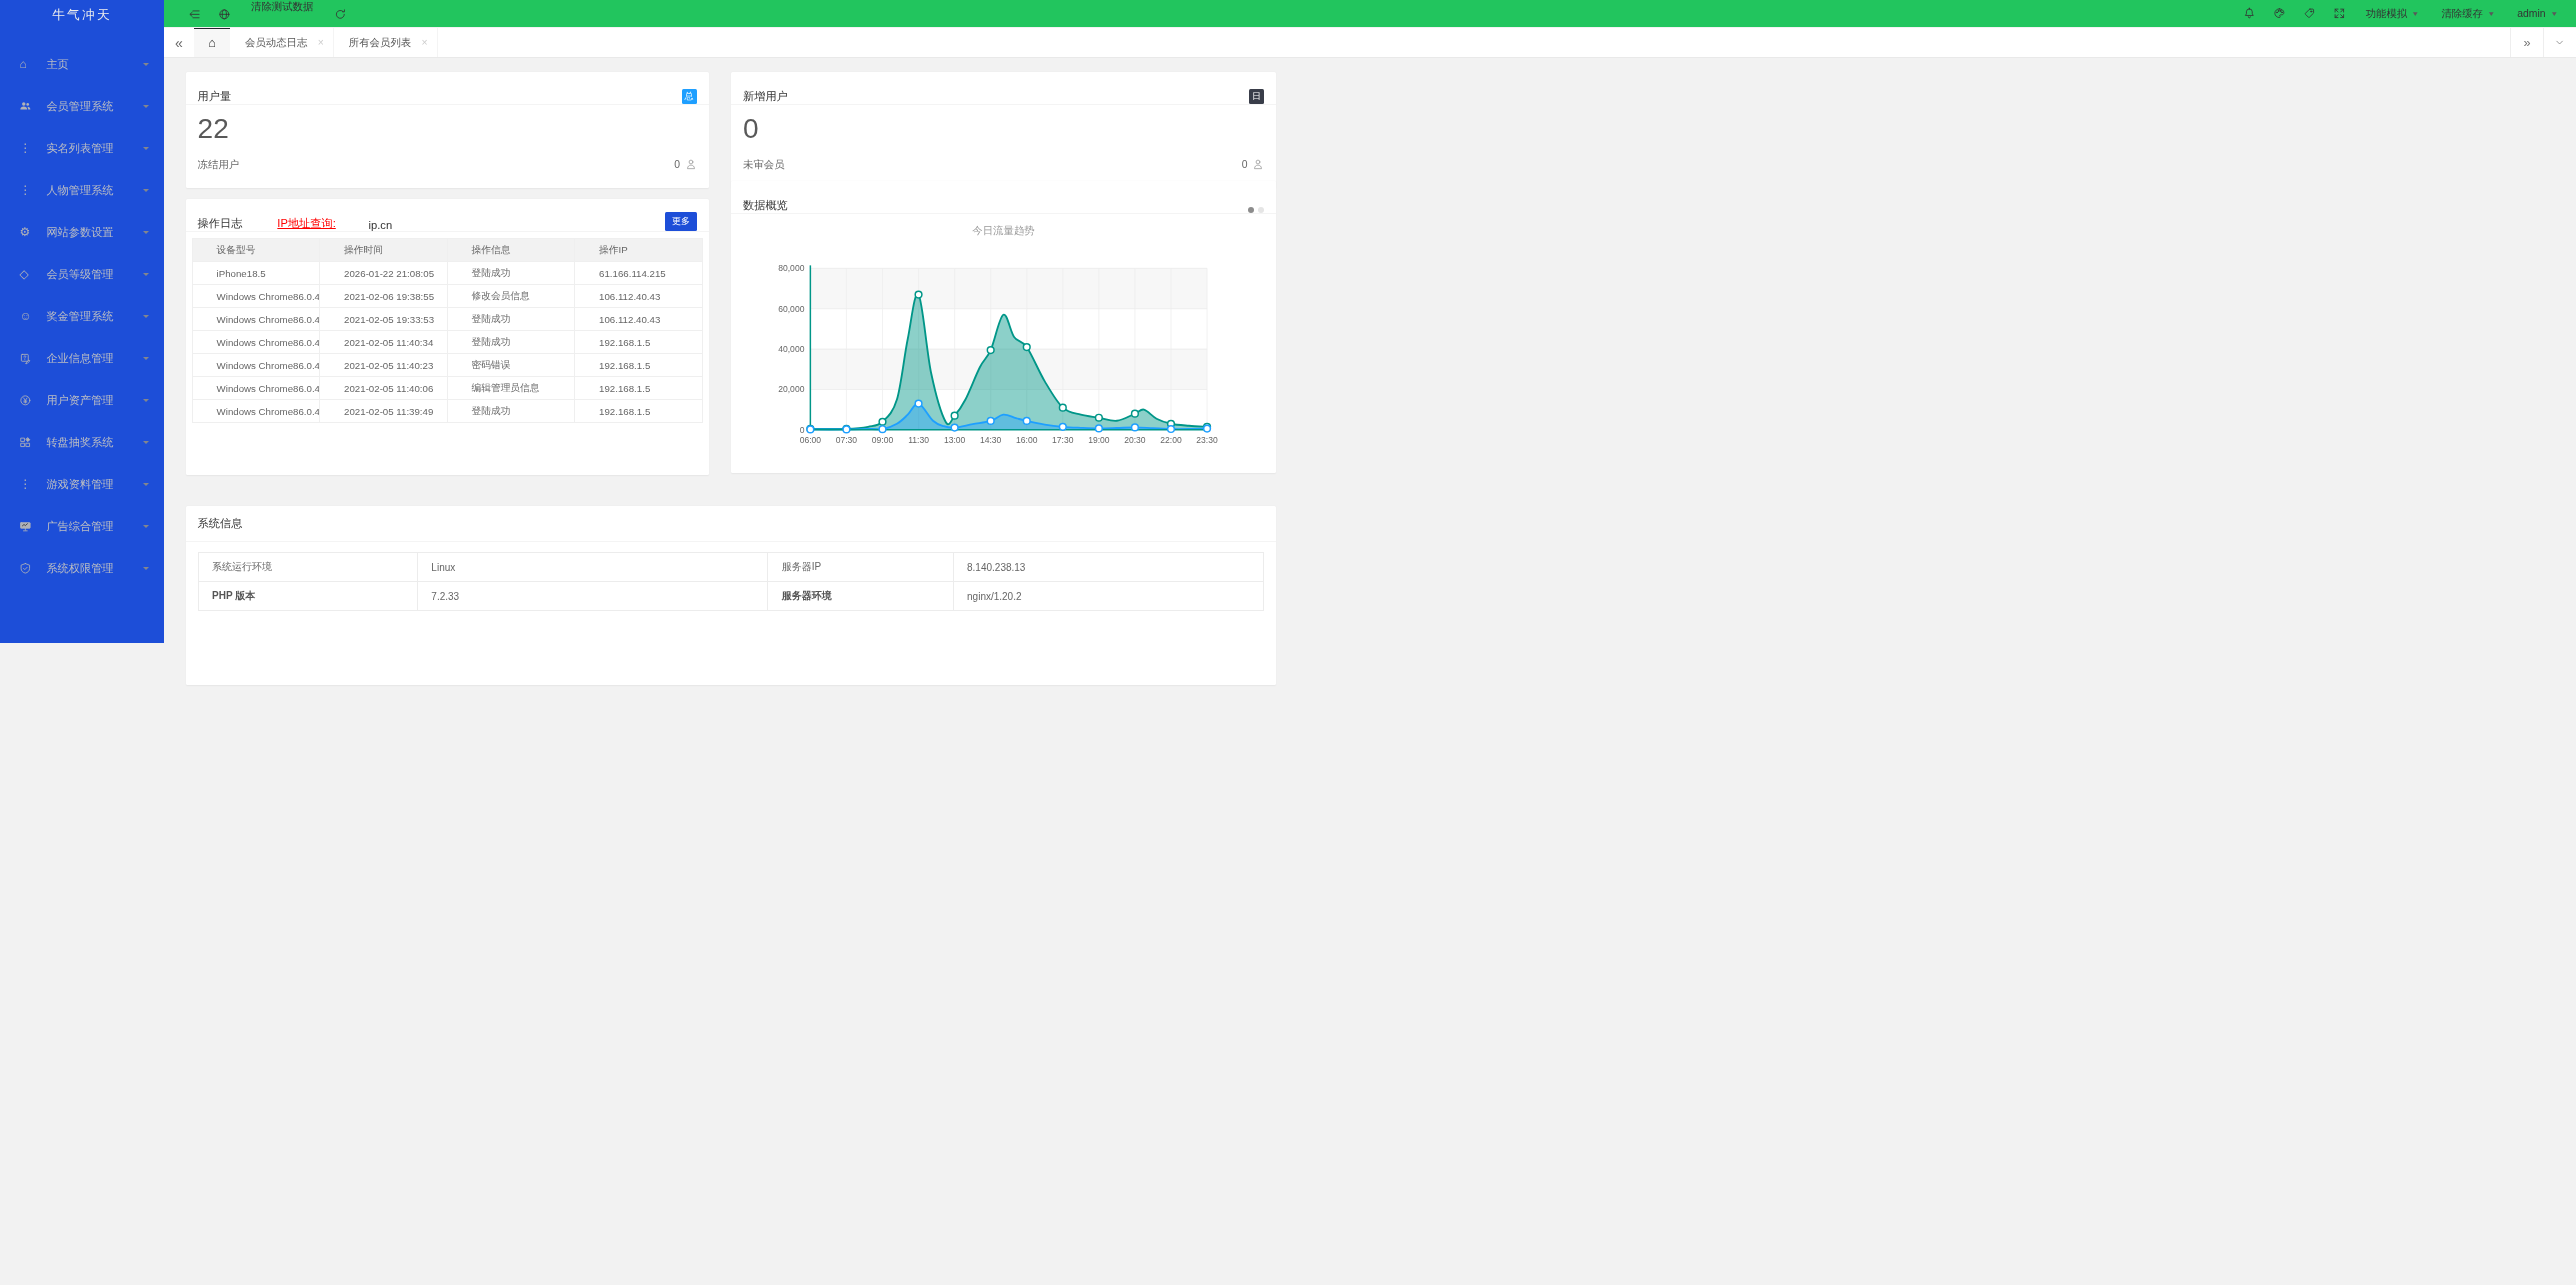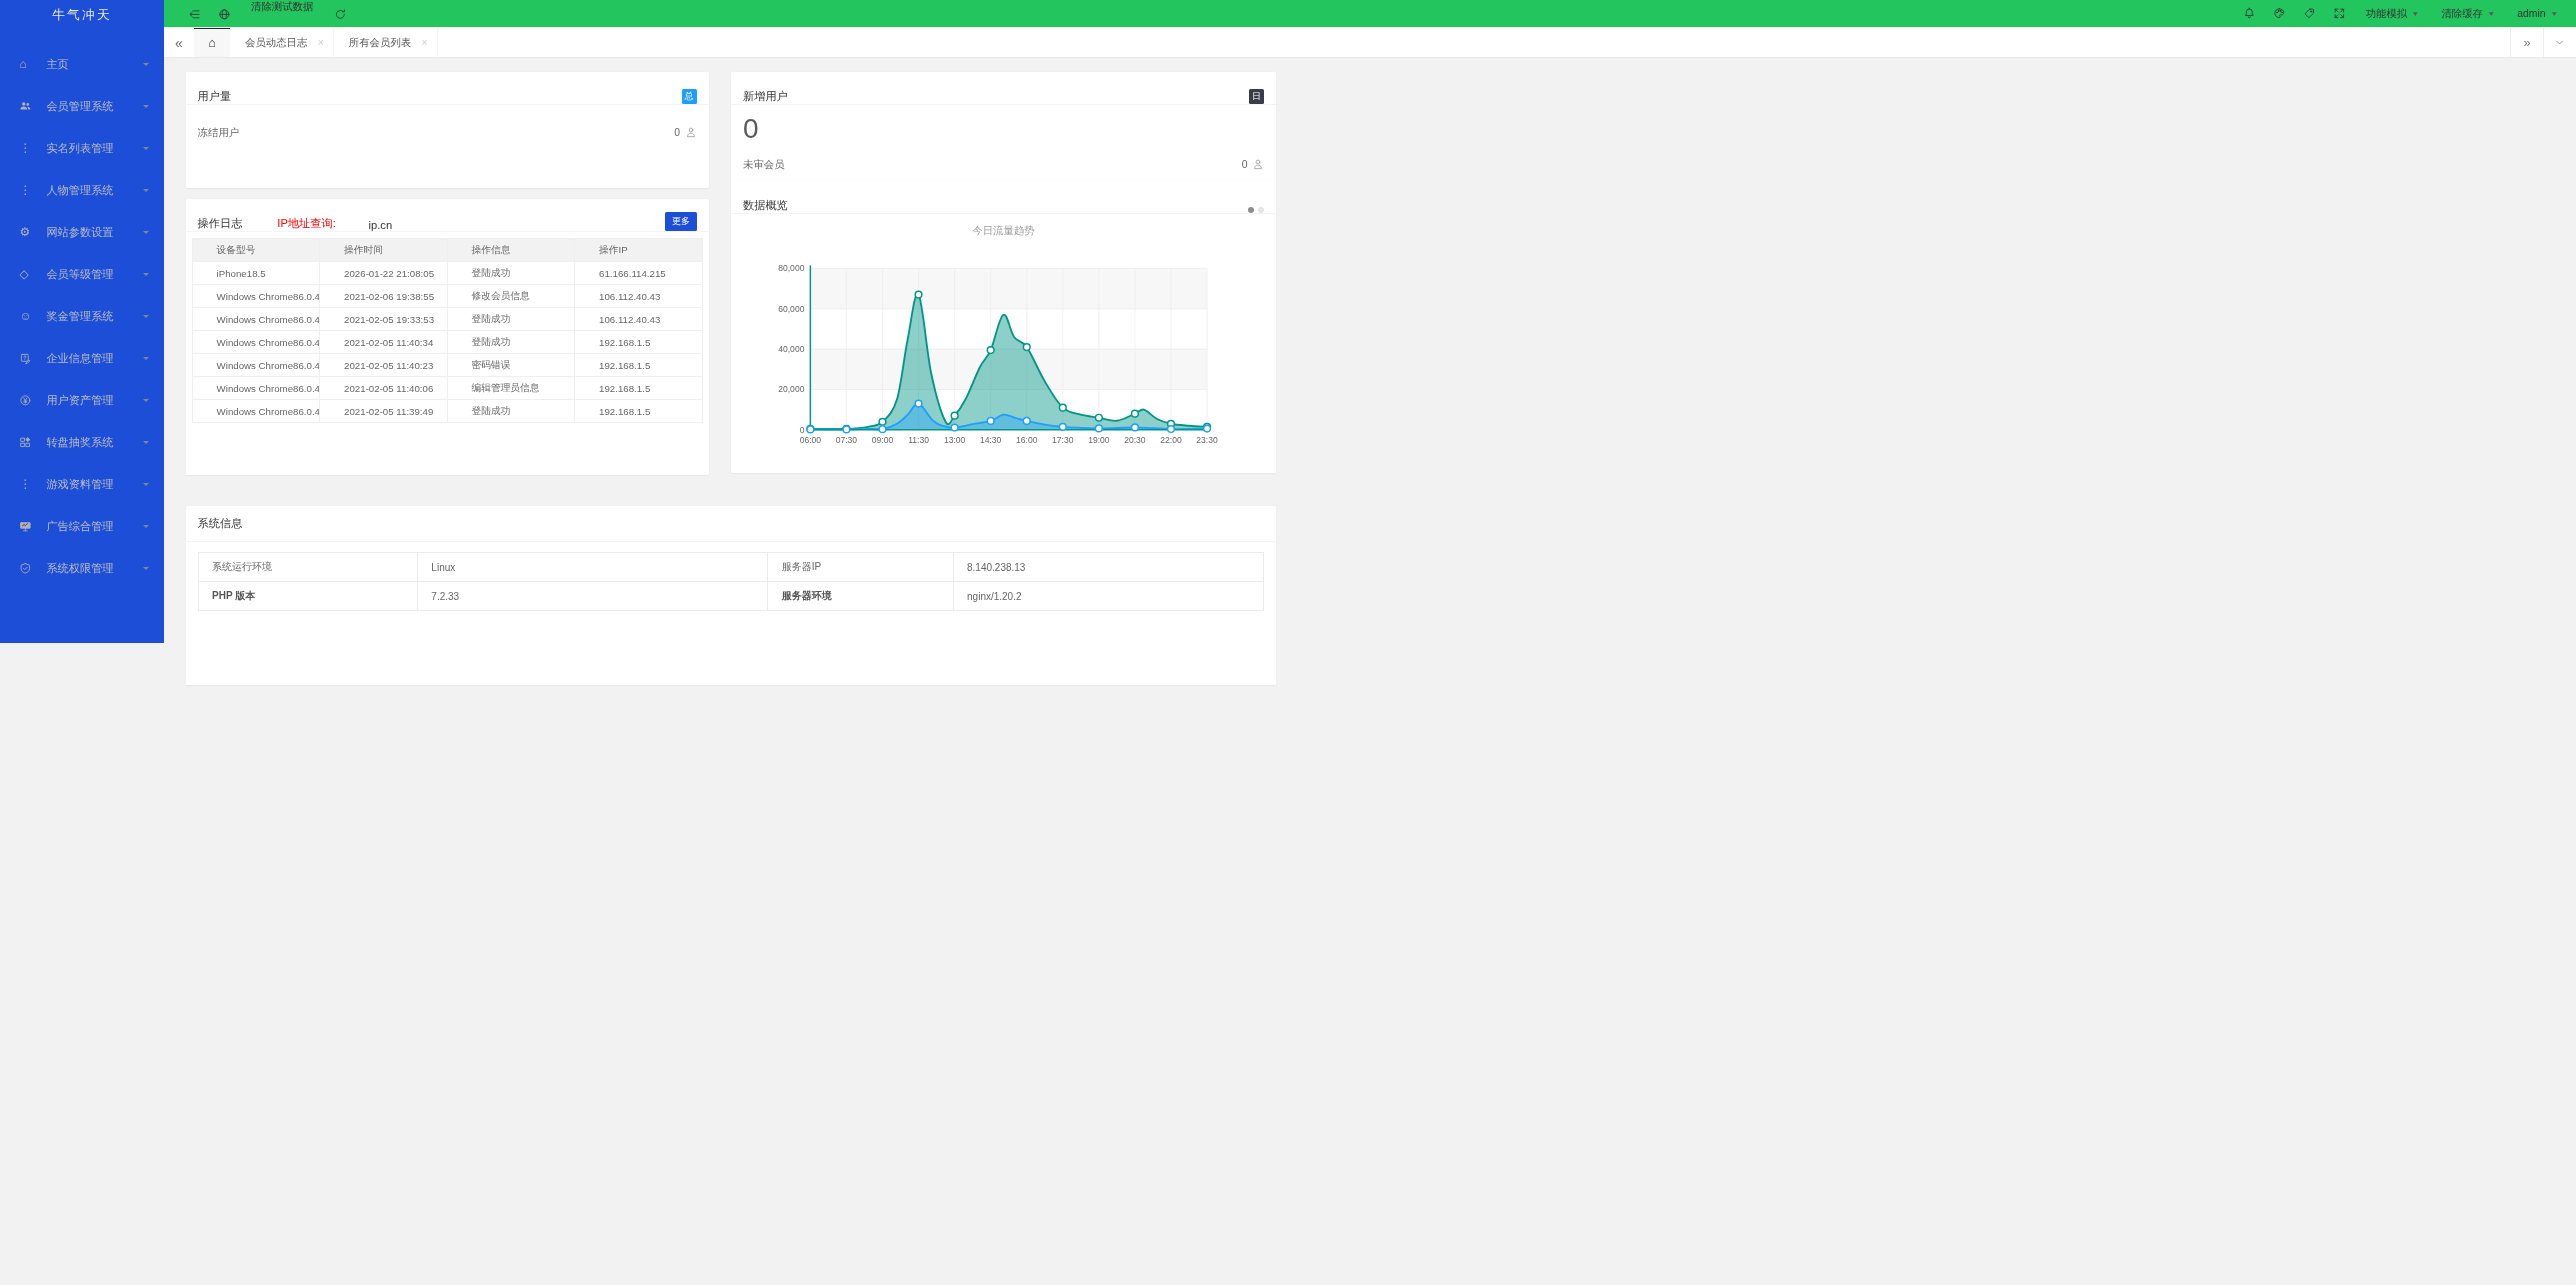--- a/index.html
+++ b/index.html
@@ -37,21 +37,21 @@
   .chead{height:33px;display:flex;align-items:flex-end;padding:0 12px;border-bottom:0.7px solid #f4f4f4;font-size:11.2px;color:#333;gap:29px;}
   #card-users{left:21.6px;top:14px;width:523px;height:116px;}
   #card-new{left:567px;top:14px;width:545px;height:116px;}
   .badge{margin-left:auto;min-width:15px;height:15px;border-radius:1.5px;color:#fff;font-size:9px;display:flex;align-items:center;justify-content:center;padding:0 2.2px;}
   .cbody{padding:7.5px 12px 0 12px;}
   .bignum{font-size:28px;color:#595959;}
   .cfoot{display:flex;align-items:center;margin-top:13.4px;font-size:10.4px;color:#666;}
   .cfoot .fr{margin-left:auto;display:flex;align-items:center;gap:4.5px;color:#666;}
   .cfoot svg{width:12px;height:12px;color:#9a9a9a;}
   #card-log{left:21.6px;top:141px;width:523px;height:276px;}
-  .red{color:#f00;margin-left:6px;}
+  .red{color:#f00;margin-left:6px;text-decoration:underline;}
   .ipval{color:#333;margin-left:3.7px;}
   .morebtn{margin-left:auto;background:#1d4ed8;color:#fff;font-size:9px;padding:3px 6.7px;border-radius:1.5px;cursor:pointer;}
   #logtable{border-collapse:collapse;margin:6px;width:calc(100% - 12px);table-layout:fixed;}
   #logtable th{background:#f2f2f2;font-weight:normal;text-align:left;}
   #logtable th,#logtable td{border:0.7px solid #efefef;height:23px;font-size:9.7px;color:#666;padding:0 0 0 24px;white-space:nowrap;overflow:hidden;}
   #card-chart{left:567px;top:123px;width:545px;height:292px;}
   .dots{margin-left:auto;display:flex;gap:4.5px;align-items:center;}
   .dot{width:6px;height:6px;border-radius:50%;cursor:pointer;}
   #ctitle{text-align:center;font-size:10.4px;color:#999;padding-top:10.4px;}
   #chart-svg{position:absolute;left:0;top:33px;}
@@ -256,20 +256,21 @@
 </div>
 
 <div id="content">
 
   <div class="card" id="card-users">
     <div class="chead">
       <span>用户量</span>
       <span class="badge" id="badge0" style="background: rgb(30, 159, 255);">总</span>
     </div>
     <div class="cbody">
+      <div class="bignum">22</div>
       <div class="cfoot">
         <span>冻结用户</span>
         <span class="fr">
             <span>0</span>
             <span><svg viewBox="0 0 24 24" fill="none" stroke="currentColor" stroke-width="1.6" stroke-linecap="round" stroke-linejoin="round">
                 <circle cx="12" cy="8" r="3.8"></circle>
                 <path d="M5 20.5c.3-4 3.2-6.3 7-6.3s6.7 2.3 7 6.3z"></path>
               </svg></span>
           </span>
       </div>

